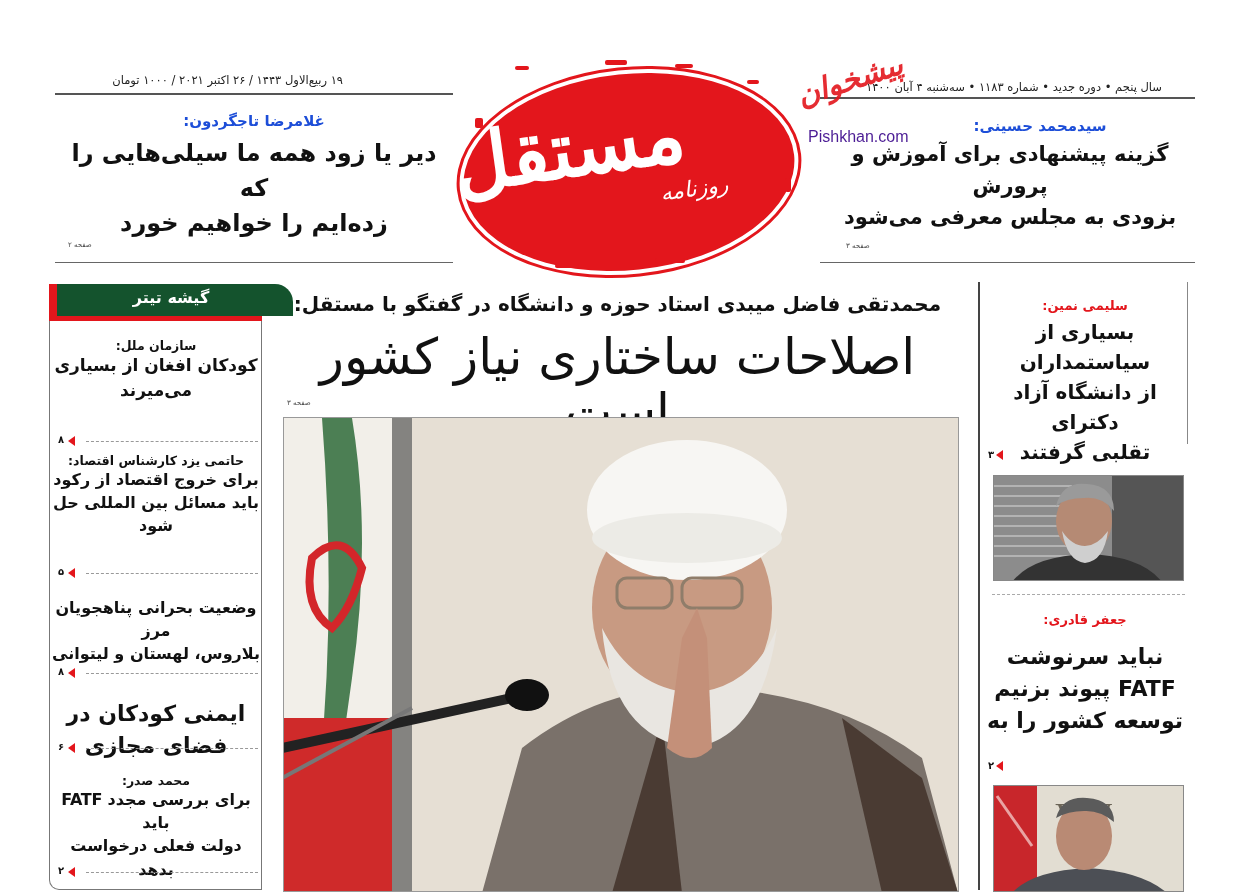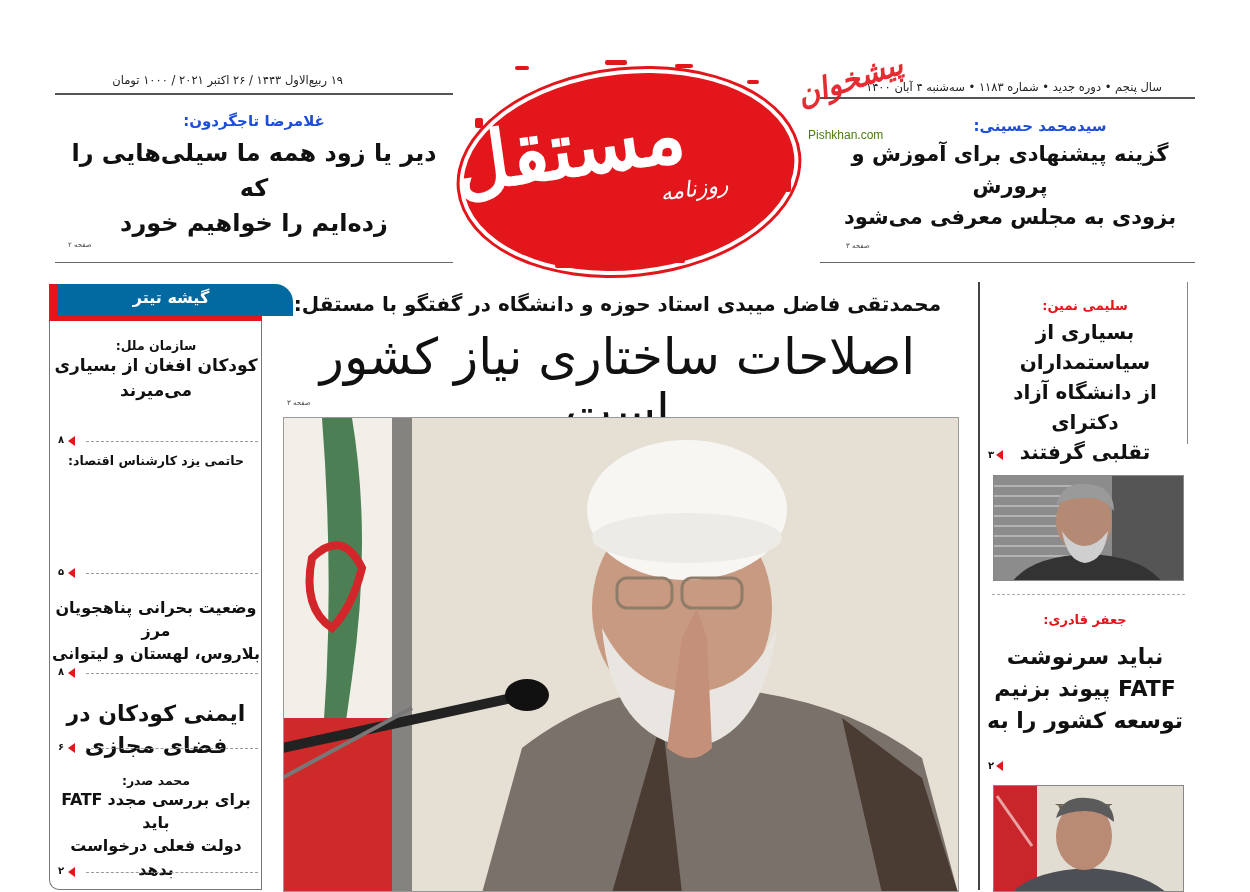--- a/index.html
+++ b/index.html
@@ -31,27 +31,27 @@
     transform: rotate(-8deg); line-height: 1;
   }
   .logo-sub {
     position: absolute; left: 205px; top: 118px; color: #fff;
     font-family: "DejaVu Serif", serif; font-size: 22px; font-style: italic;
     transform: rotate(-8deg);
   }
 
   
   .wm-fa { left: 795px; top: 62px; color: #e3161c; font-family: "DejaVu Serif", serif; font-size: 30px; font-style: italic; font-weight: bold; transform: rotate(-18deg); opacity: .9; }
-  .wm-en { left: 808px; top: 128px; color: #4d7c0f; font-family: "Liberation Sans", sans-serif; font-size: 12px; direction: ltr; }
+  .wm-en { left: 808px; top: 128px; color: #4c1d95; font-family: "Liberation Sans", sans-serif; font-size: 16px; direction: ltr; }
 
   
   .sidebox { left: 49px; top: 284px; width: 213px; height: 606px; border: 1px solid #777; border-top: none; border-radius: 0 0 0 10px; }
   .sidebox-head {
     position: absolute; left: 49px; top: 284px; width: 244px; height: 32px;
-    background: #0369a1; border-radius: 0 18px 0 0;
+    background: #14532d; border-radius: 0 18px 0 0;
   }
   .sidebox-head .redbar { position: absolute; right: auto; left: 0; top: 0; width: 8px; height: 32px; background: #e3161c; }
   .sidebox-head .title { position: absolute; left: 10px; right: 10px; top: 4px; color: #fff; font-weight: bold; font-size: 16px; text-align: center; }
   .sidebox-redline { left: 49px; top: 316px; width: 213px; height: 5px; background: #e3161c; }
 
   .sb-item { position: absolute; left: 52px; width: 208px; text-align: center; }
   .sb-kicker { font-weight: bold; font-size: 12.5px; color: #111; }
   .sb-head { font-weight: bold; font-size: 17px; line-height: 1.45; color: #111; letter-spacing: -0.3px; }
   .sb-sep { position: absolute; left: 58px; width: 200px; height: 14px; }
   .sb-sep .num { position: absolute; left: 0; top: 0; font-size: 10px; font-weight: bold; color: #111; }
@@ -134,20 +134,24 @@
   </div>
 </div>
 <div class="sb-sep" style="top:434px;">
   <span class="num">۸</span>
   <span class="arrow"></span>
   <span class="dash"></span>
 </div>
 
 <div class="sb-item" style="top:453px;">
   <div class="sb-kicker">حاتمی یزد کارشناس اقتصاد:</div>
+  <div class="sb-head" style="font-size:16px;">
+    <div>برای خروج اقتصاد از رکود</div>
+    <div>باید مسائل بین المللی حل شود</div>
+  </div>
 </div>
 <div class="sb-sep" style="top:566px;">
   <span class="num">۵</span>
   <span class="arrow"></span>
   <span class="dash"></span>
 </div>
 
 <div class="sb-item" style="top:596px;">
   <div class="sb-head" style="font-size:16px;">
     <div>وضعیت بحرانی پناهجویان مرز</div>

